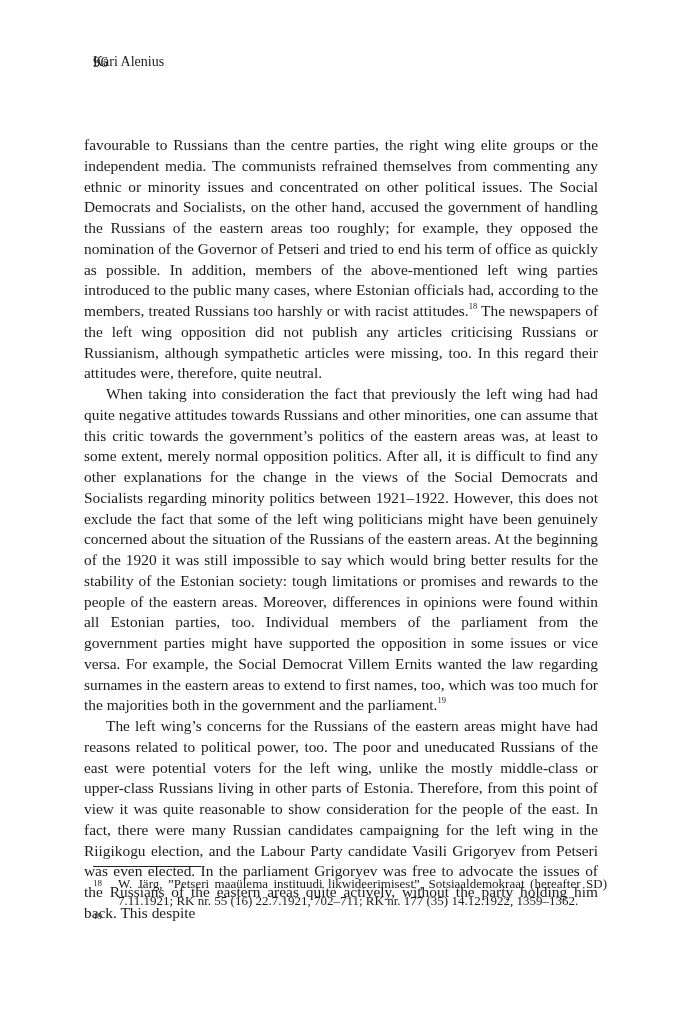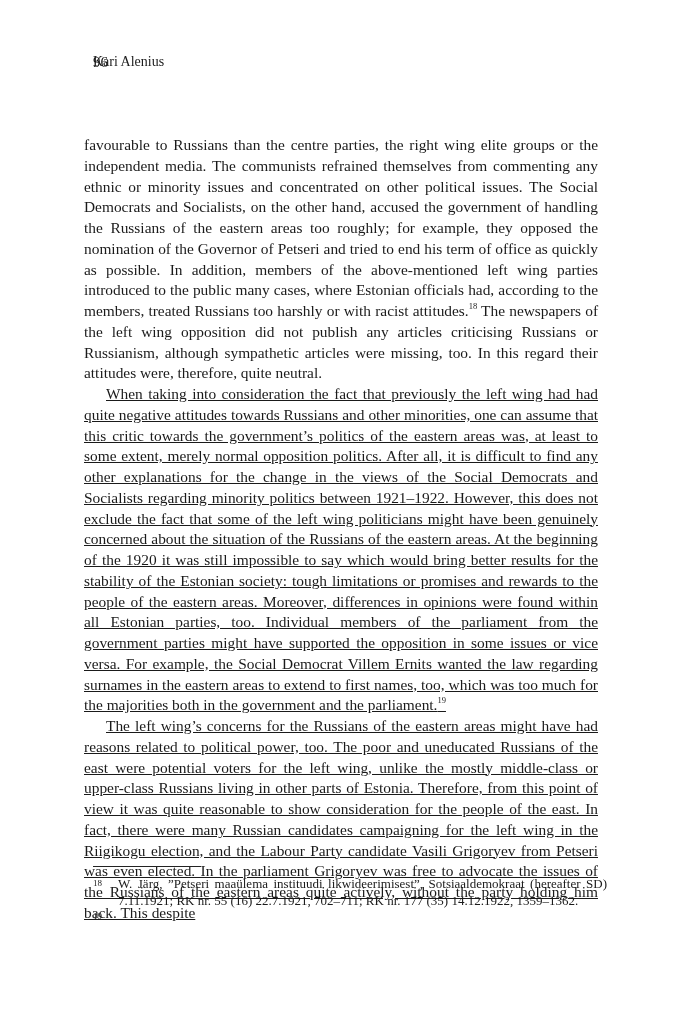--- a/index.html
+++ b/index.html
@@ -45,21 +45,20 @@
       line-height: 20.75px;
     }
     .body-text p {
       margin: 0;
       text-align: justify;
       text-align-last: left;
       hyphens: none;
     }
     .body-text p.indent {
       text-indent: 22px;
-      text-decoration: underline;
     }
     sup {
       font-size: 8.5px;
       line-height: 0;
       position: relative;
       top: -1px;
       vertical-align: super;
     }
     .footnote-rule {
       position: absolute;

